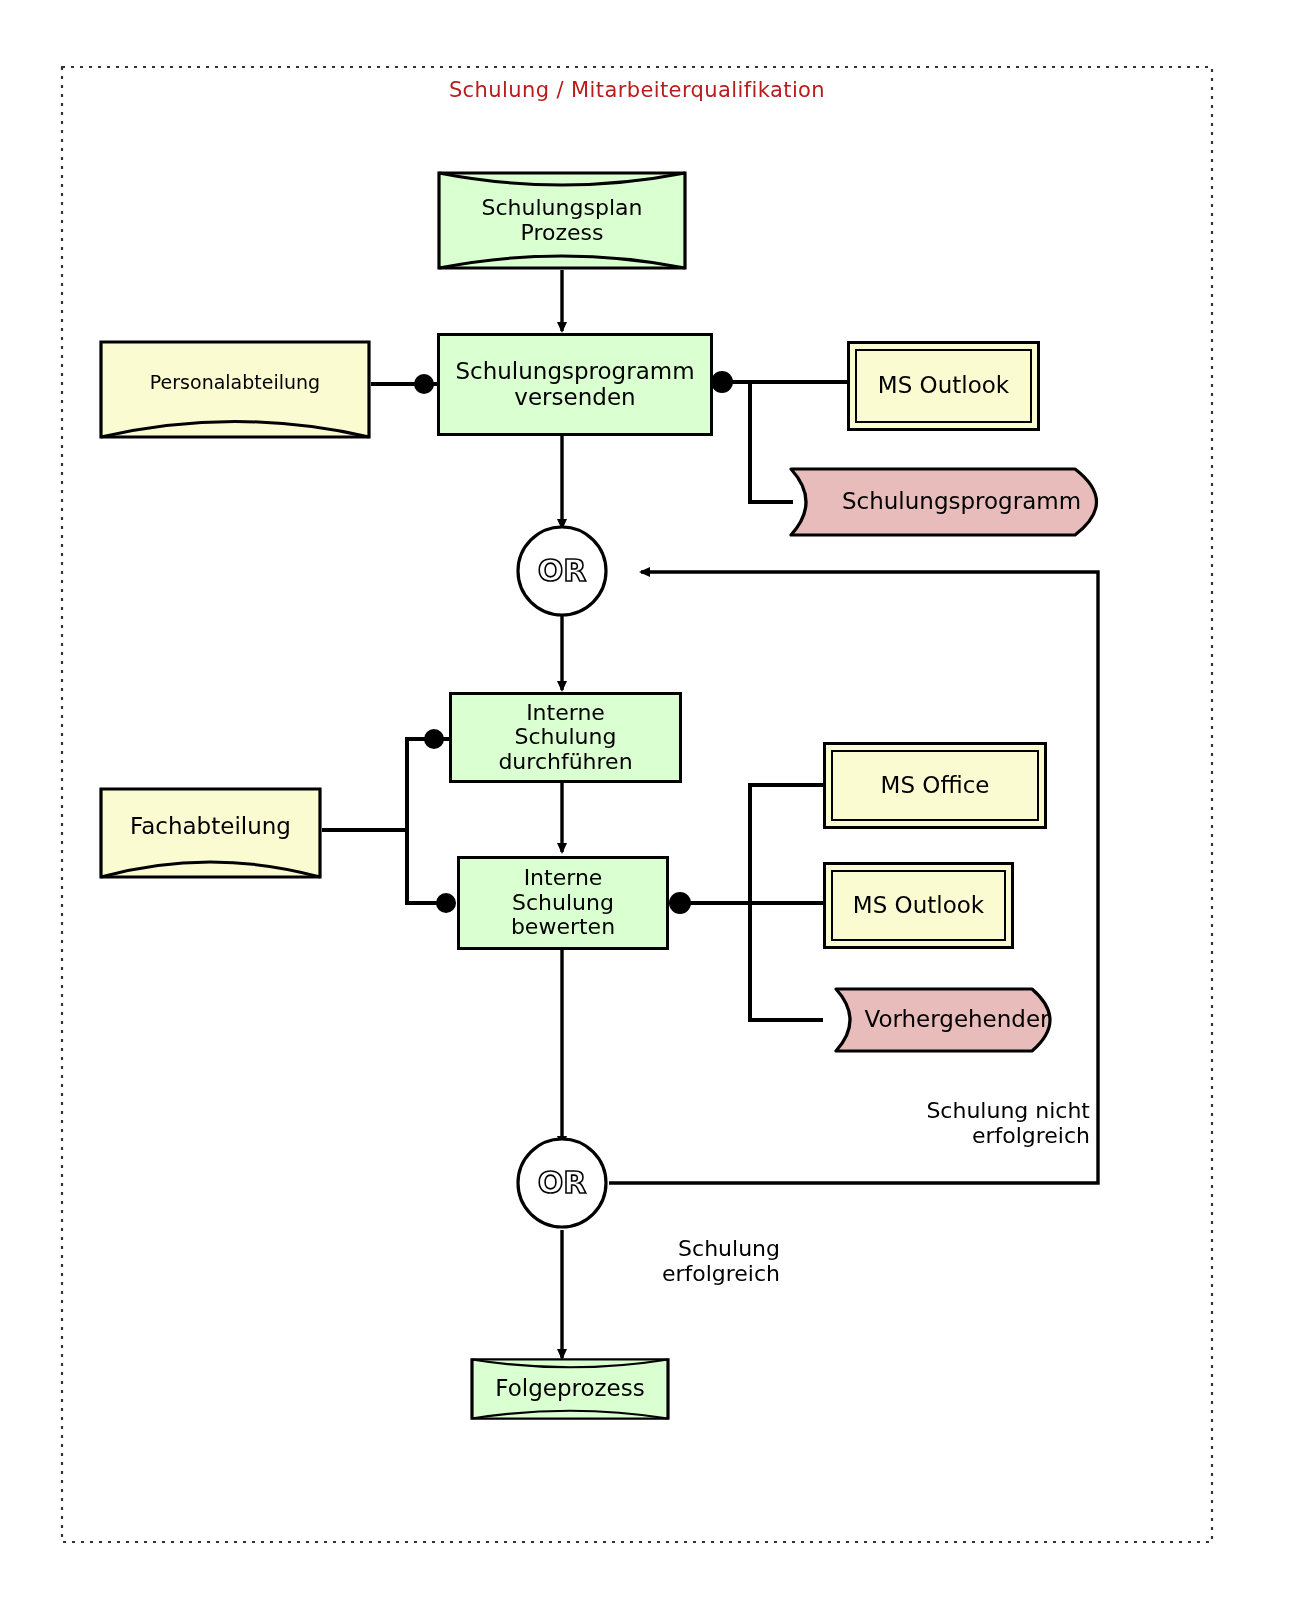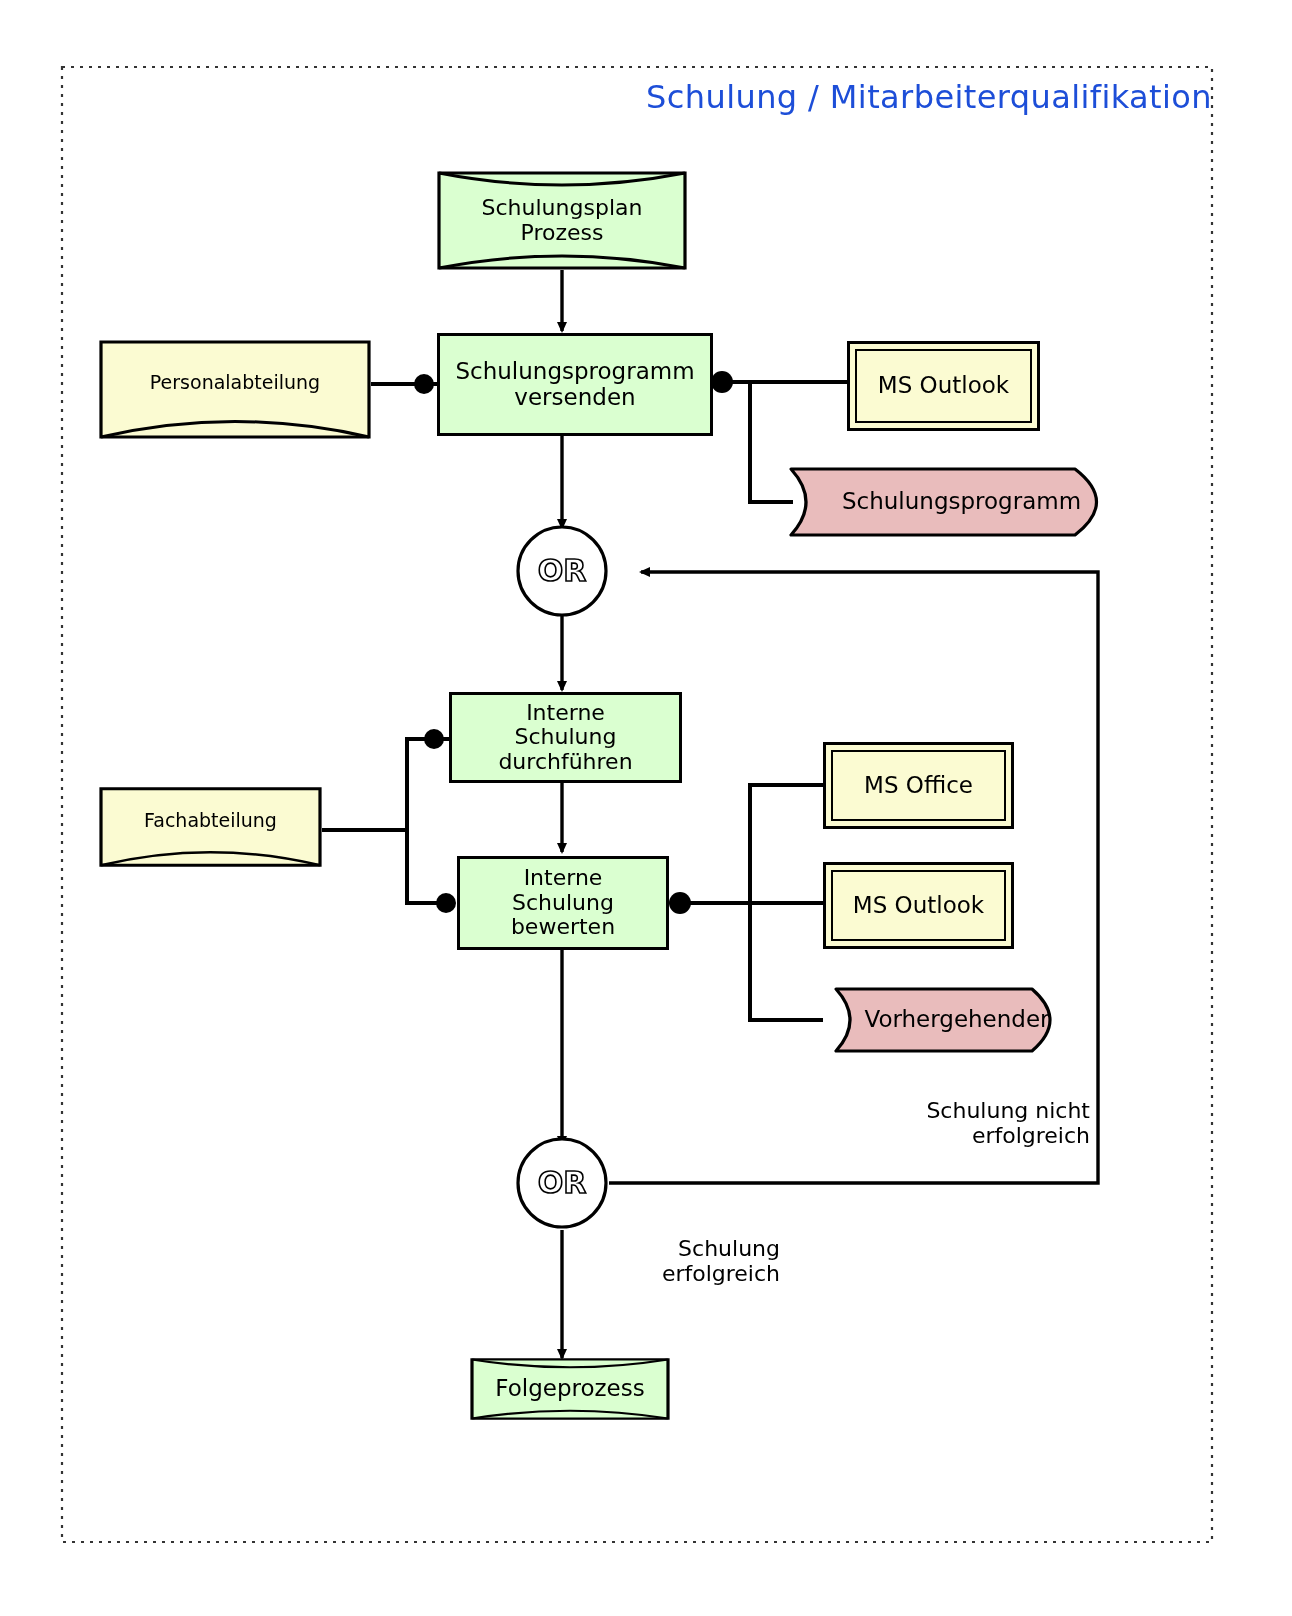--- a/index.html
+++ b/index.html
@@ -37,23 +37,23 @@
   }
   .txt-label {
     position: absolute;
     color: #000000;
     text-align: right;
     line-height: 1.15;
     white-space: pre-line;
   }
   .frame-title {
     position: absolute;
-    color: #1d4ed8;
-    text-align: right;
-    font-size: 32px;
+    color: #b91c1c;
+    text-align: center;
+    font-size: 21px;
     letter-spacing: 0.4px;
   }
   .node-text {
     position: relative;
     z-index: 3;
     pointer-events: none;
   }
   .shape-svg {
     position: absolute;
     left: 0;
@@ -158,36 +158,36 @@
     <span class="node-text">OR</span>
   </div>
 
   <div class="node" style="left:449px; top:692px; width:233px; height:91px; font-size:22px;
               background:#daffd0; border:3px solid #000000;">
     <span class="node-text">Interne
 Schulung
 durchführen</span>
   </div>
 
-  <div class="node" style="left:99px; top:787px; width:223px; height:80px; font-size:19px;">
+  <div class="node" style="left:99px; top:787px; width:223px; height:92px; font-size:23px;">
     <svg class="shape-svg" viewBox="0 0 223 92" preserveAspectRatio="none">
       <path d="M2,2 H221 V90 H2 Z" fill="#fbfbd2" stroke="#000000" stroke-width="3.2"></path>
       <path d="M2,90 Q111,60 221,90" fill="none" stroke="#000000" stroke-width="3"></path>
     </svg>
     <span class="node-text" style="transform:translateY(-6px);">Fachabteilung</span>
   </div>
 
   <div class="node" style="left:457px; top:856px; width:212px; height:94px; font-size:22px;
               background:#daffd0; border:3px solid #000000;">
     <span class="node-text">Interne
 Schulung
 bewerten</span>
   </div>
 
-  <div class="node" style="left:823px; top:742px; width:191px; height:87px; font-size:23px;
+  <div class="node" style="left:823px; top:742px; width:224px; height:87px; font-size:23px;
               background:#fbfbd2; border:3px solid #000000;
               box-shadow: inset 0 0 0 5px #fbfbd2, inset 0 0 0 7px #000000;">
     <span class="node-text">MS Office</span>
   </div>
 
   <div class="node" style="left:823px; top:862px; width:191px; height:87px; font-size:23px;
               background:#fbfbd2; border:3px solid #000000;
               box-shadow: inset 0 0 0 5px #fbfbd2, inset 0 0 0 7px #000000;">
     <span class="node-text">MS Outlook</span>
   </div>

